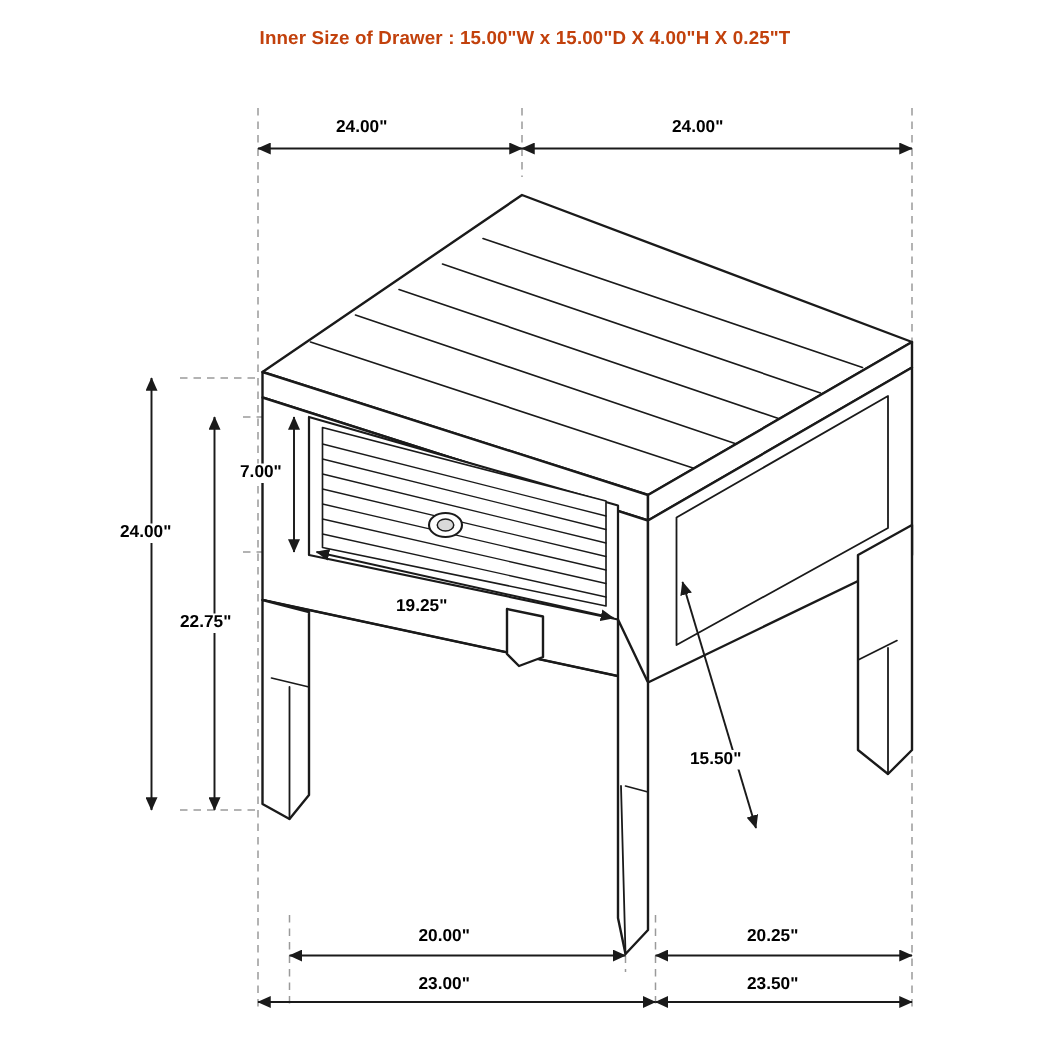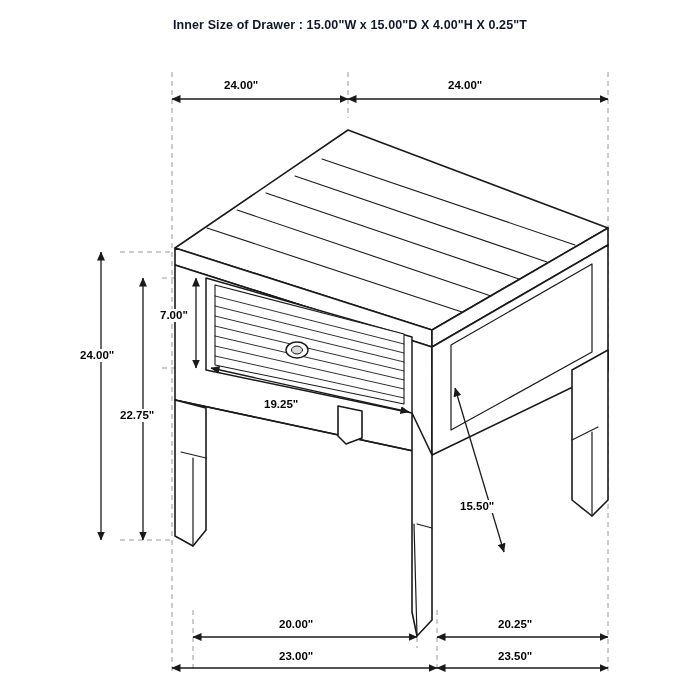--- a/index.html
+++ b/index.html
@@ -18,21 +18,21 @@
     overflow: hidden;
   }
   #title {
     position: absolute;
     top: 18px;
     left: 0;
     width: 700px;
     text-align: center;
     font-size: 12.5px;
     font-weight: bold;
-    color: #0f172a;
+    color: #c2410c;
     letter-spacing: 0.1px;
   }
   svg {
     position: absolute;
     top: 0;
     left: 0;
   }
   .dimlabel {
     position: absolute;
     font-size: 11.5px;

